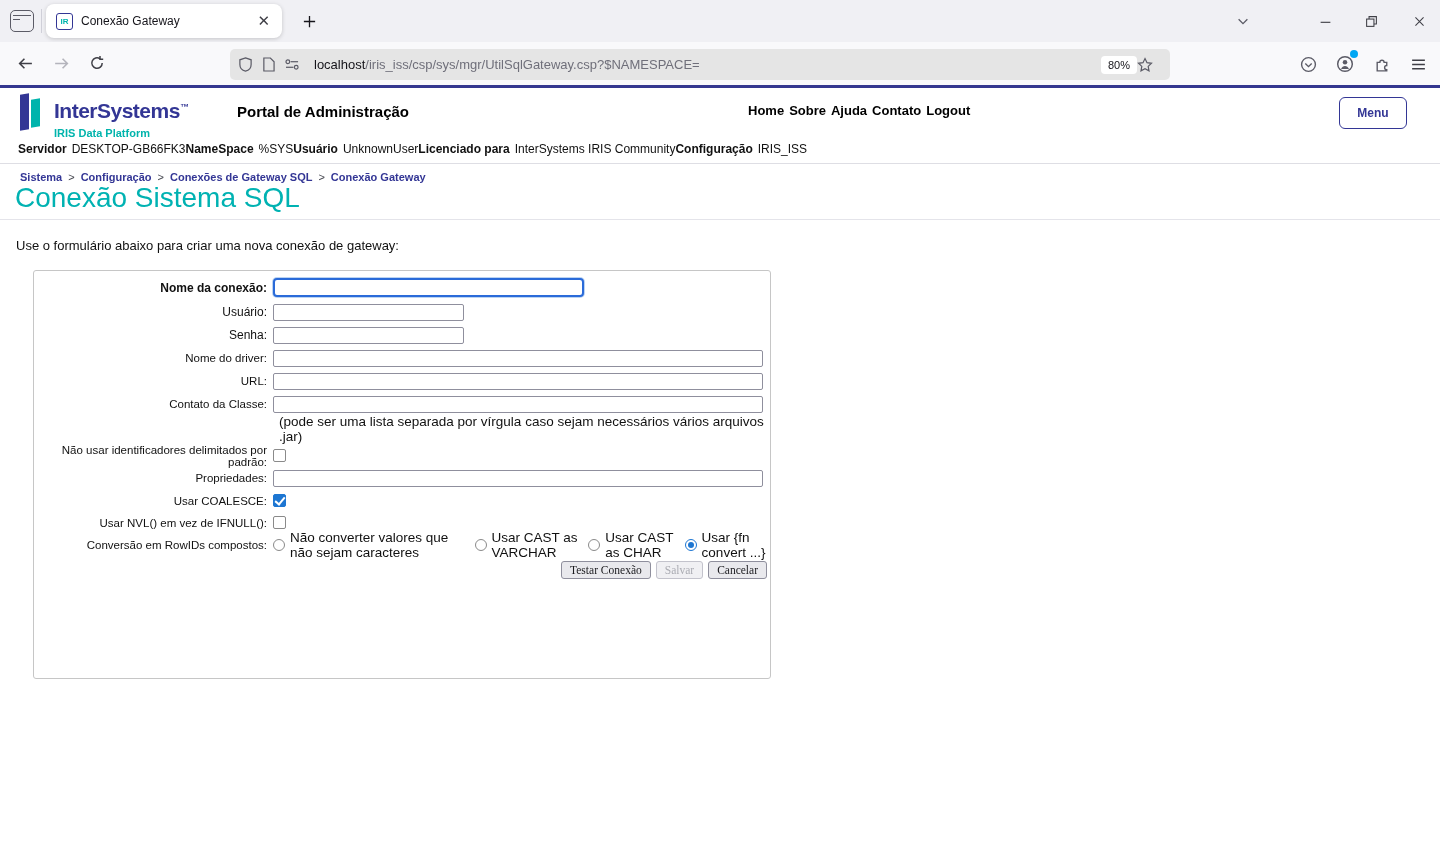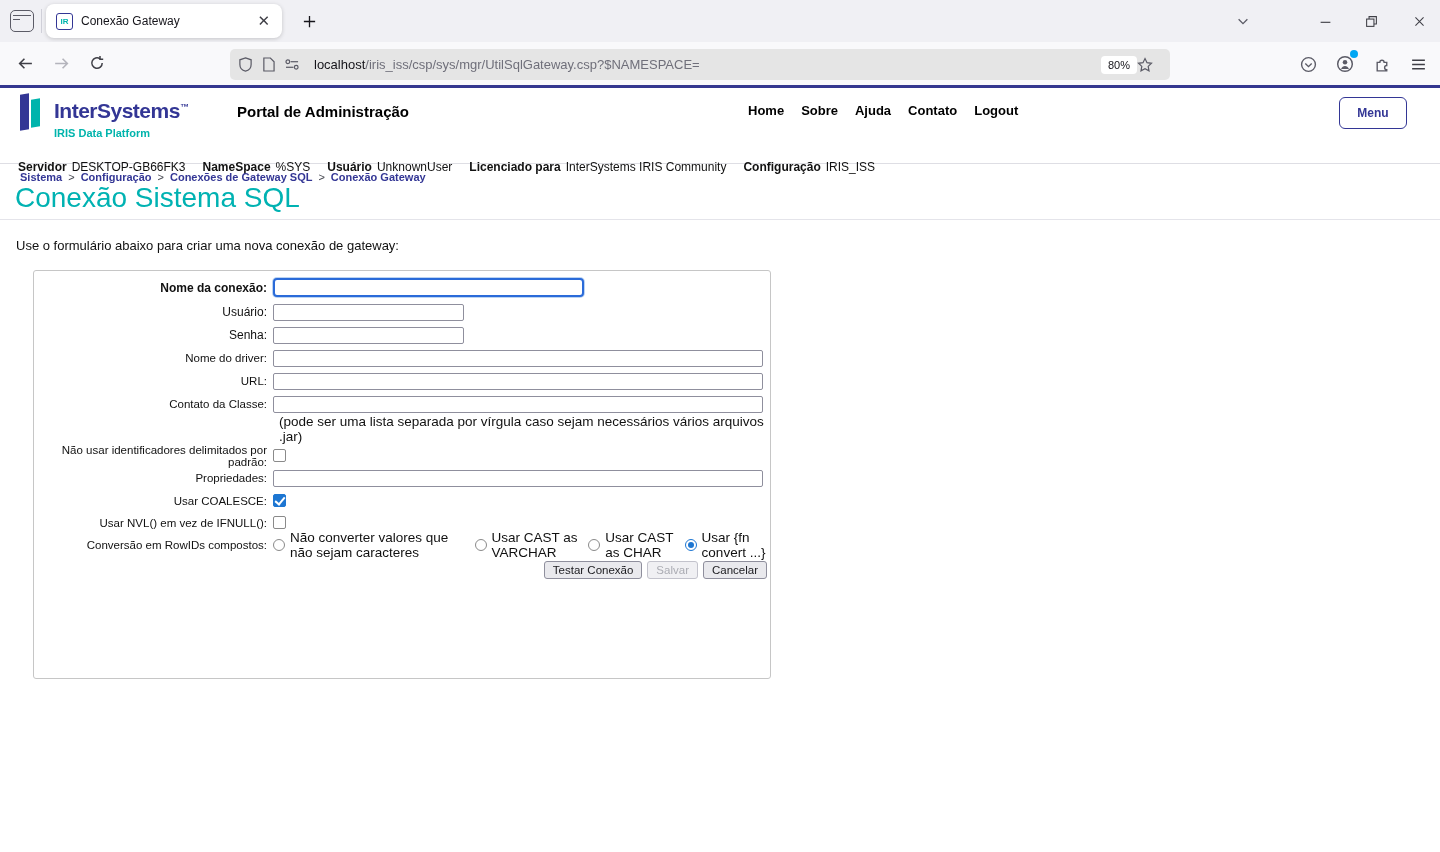--- a/index.html
+++ b/index.html
@@ -42,26 +42,26 @@
   .site-header { position:absolute; left:0; top:0; width:1440px; height:76px; border-bottom:1px solid #dedee4; }
   .logo { position:absolute; left:18px; top:3px; display:flex; }
   .logo-mark { position:relative; width:30px; height:42px; }
   .logo-bar-navy { position:absolute; left:2px; top:3px; width:9px; height:36px; background:#333695; transform:skewY(-11deg); }
   .logo-bar-teal { position:absolute; left:13px; top:8px; width:9px; height:28px; background:#00b4ac; transform:skewY(-11deg); }
   .logo-text { margin-left:6px; }
   .logo-brand { font-size:21px; font-weight:bold; color:#333695; letter-spacing:-.5px; line-height:32px; }
   .logo-tm { font-size:9px; vertical-align:super; }
   .logo-sub { font-size:11px; font-weight:bold; color:#00b4ac; line-height:12px; }
   .portal-title { position:absolute; left:237px; top:15px; font-size:15px; font-weight:bold; color:#000; }
-  .top-nav { position:absolute; left:748px; top:15px; display:flex; gap:17px; }
+  .top-nav { position:absolute; left:748px; top:15px; display:flex; gap:5px; }
   .top-nav span { font-size:13px; font-weight:bold; color:#000; cursor:pointer; }
   .menu-btn { position:absolute; left:1339px; top:9px; width:68px; height:32px; border:1px solid #333695; border-radius:6px;
               background:#fff; color:#333695; font-size:12px; font-weight:bold;
               display:flex; align-items:center; justify-content:center; }
-  .info-bar { position:absolute; left:18px; top:72px; display:flex; gap:17px; font-size:12px; color:#111; }
+  .info-bar { position:absolute; left:18px; top:54px; display:flex; font-size:12px; color:#111; }
   .info-pair b { margin-right:5px; }
 
   .breadcrumb { position:absolute; left:20px; top:83px; font-size:11px; font-weight:bold; }
   .breadcrumb a { color:#333695; text-decoration:none; }
   .crumb-sep { color:#44464f; margin:0 6px; font-weight:normal; }
   .page-title { position:absolute; left:15px; top:94px; font-size:28px; color:#00b2b2; font-weight:400; }
   .title-divider { position:absolute; left:0; top:131px; width:1440px; border-top:1px solid #e4e4ea; }
   .instruction { position:absolute; left:16px; top:150px; font-size:13px; color:#111; }
 
   
@@ -86,21 +86,21 @@
                         border:solid #fff; border-width:0 2px 2px 0; transform:rotate(40deg); }
   .opt-label { font-size:13.5px; color:#111; margin-left:5px; }
   .radio-inline { display:flex; align-items:center; }
   .radio-inline .gap { width:14px; }
   .vgroup { display:flex; flex-direction:row; gap:3px; }
   .vopt { display:flex; align-items:center; height:13px; }
   .group-row { align-items:flex-start; }
   .group-row .flabel { padding-top:1px; }
 
   .btn-row { display:flex; justify-content:flex-end; gap:5px; padding-right:3px; margin-top:10px; }
-  .btn { font-size:11.5px; font-family:Liberation Sans, sans-serif; color:#1b1b1f; background:#e9e9ed;
+  .btn { font-size:11.5px; font-family:Liberation Serif, serif; color:#1b1b1f; background:#e9e9ed;
          border:1px solid #8f8f9d; border-radius:3px; padding:2px 8px; }
   .btn.disabled { color:#abacb3; border-color:#c3c3cc; background:#f0f0f3; }
 
   svg { display:block; }
 </style>
 </head>
 <body>
 
 <div class="tabbar">
   <div class="fxview"></div>

